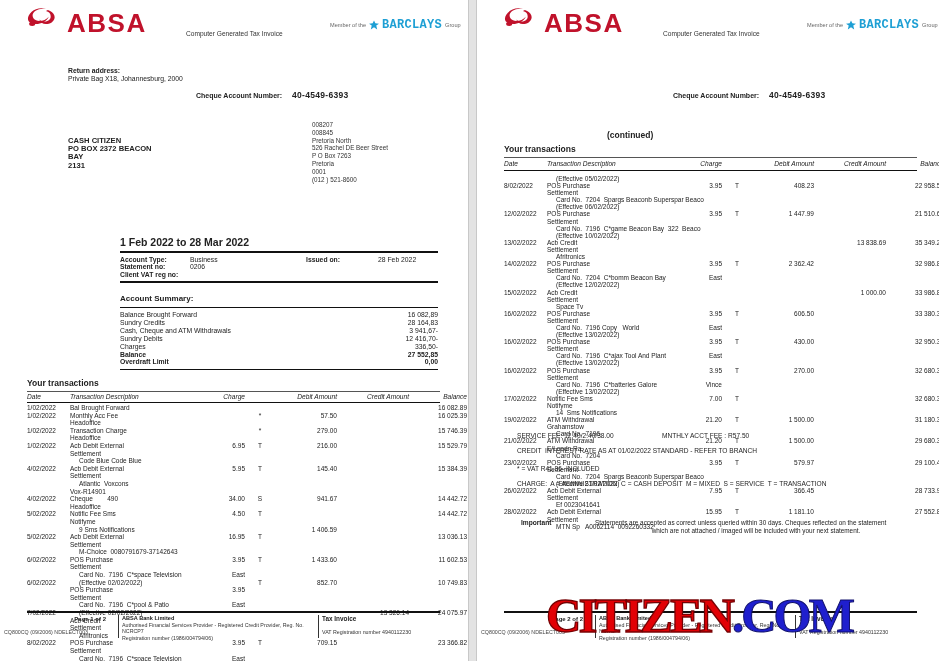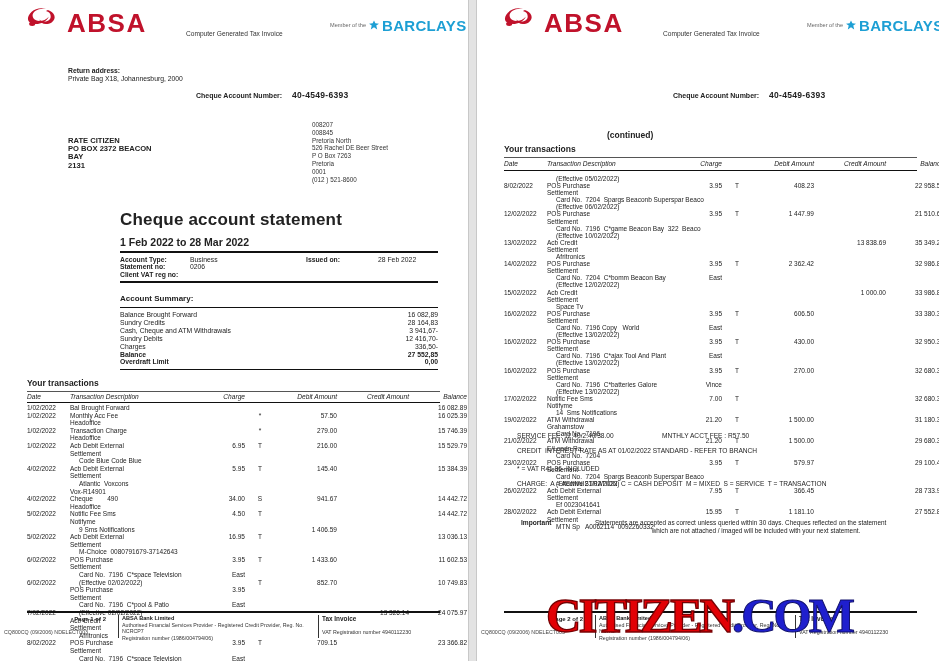--- a/index.html
+++ b/index.html
@@ -9,21 +9,21 @@
   #page1{left:0;width:468px;}
   #gutter{position:absolute;top:0;left:468px;width:7px;height:661px;background:#e3e3e3;
           border-left:1px solid #c8c8c8;border-right:1px solid #c8c8c8;}
   #page2{left:477px;width:462px;}
 
   
   .logo{position:absolute;left:26px;top:7px;display:flex;align-items:center;gap:3px;}
   .absa-word{font-size:26px;font-weight:bold;color:#c0122b;letter-spacing:1.5px;line-height:26px;}
   .member{position:absolute;left:330px;top:16px;display:flex;align-items:center;gap:3px;white-space:nowrap;}
   .member .small{font-size:5.6px;color:#666;}
-  .barclays{font-size:15px;font-weight:bold;color:#1d9fd4;letter-spacing:.3px;}
+  .barclays{font-size:12px;font-weight:bold;color:#1d9fd4;letter-spacing:.3px;font-family:Liberation Mono, monospace;}
   .cgti{position:absolute;left:186px;top:30px;font-size:6.6px;color:#333;}
   .chq-label{position:absolute;left:196px;top:92px;font-size:7px;font-weight:bold;}
   .chq-num{position:absolute;left:292px;top:90px;font-size:8.5px;font-weight:bold;letter-spacing:.3px;}
 
   
   .ret-label{position:absolute;left:68px;top:67px;font-size:6.8px;font-weight:bold;}
   .ret-addr{position:absolute;left:68px;top:75px;font-size:6.8px;}
   .branch-addr{position:absolute;left:312px;top:121px;font-size:6.3px;line-height:7.8px;color:#333;}
   .customer{position:absolute;left:68px;top:137px;font-size:7.6px;font-weight:bold;line-height:8.2px;}
   .stmt-title{position:absolute;left:120px;top:210px;font-size:17px;font-weight:bold;letter-spacing:.2px;}
@@ -119,27 +119,26 @@
         <div>008207</div>
         <div>008845</div>
         <div>Pretoria North</div>
         <div>526 Rachel DE Beer Street</div>
         <div>P O Box 7263</div>
         <div>Pretoria</div>
         <div>0001</div>
         <div>(012 ) 521-8600</div>
       </div>
     <div class="customer" id="customer-addr">
-        <div>RATE CITIZEN</div>
+        <div>CASH CITIZEN</div>
         <div>PO BOX   2372 BEACON</div>
         <div>BAY</div>
         <div>2131</div>
       </div>
 
-    <div class="stmt-title">Cheque account statement</div>
     <div class="stmt-period">1 Feb 2022 to 28 Mar 2022</div>
 
     <div class="infobox">
       <div class="inforow">
         <span class="lab">Account Type:</span>
         <span class="val">Business</span>
         <span class="lab2">Issued on:</span>
         <span class="val2">28 Feb 2022</span>
       </div>
       <div class="inforow">

